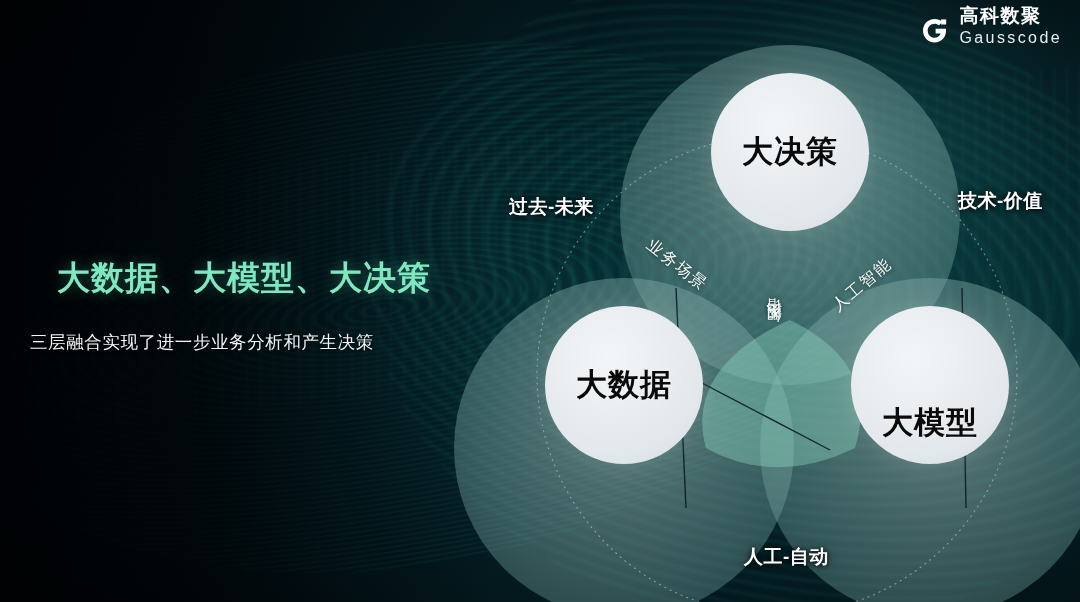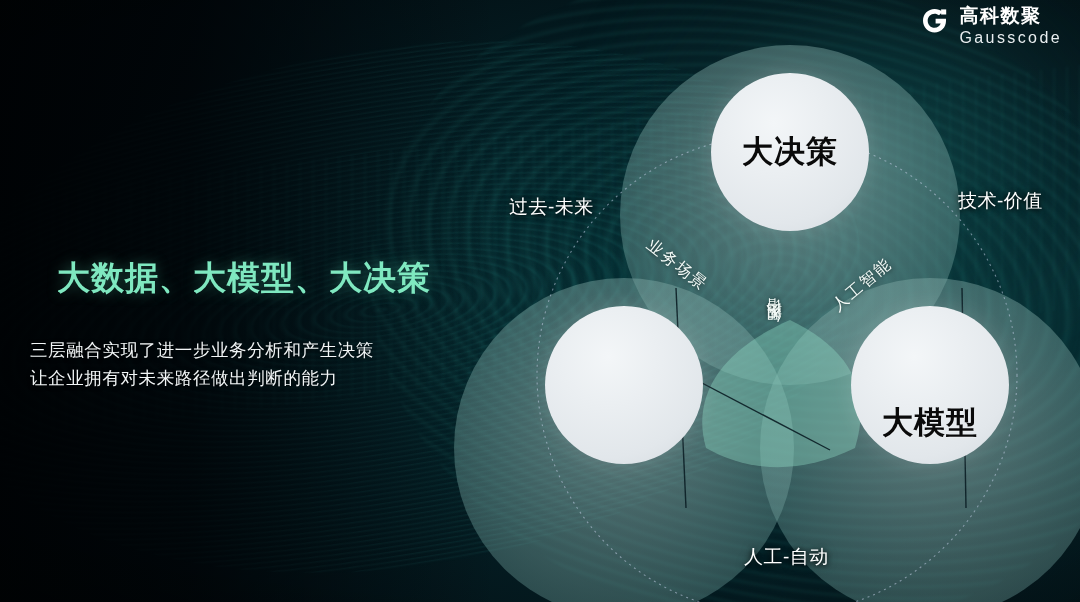--- a/index.html
+++ b/index.html
@@ -78,21 +78,21 @@
   .bg-leftfade{
     position:absolute; left:0; top:0; width:46%; height:100%;
     background:linear-gradient(90deg, rgba(0,2,4,0.96) 0%, rgba(0,3,6,0.82) 38%, rgba(0,5,9,0.35) 72%, rgba(0,0,0,0) 100%);
     pointer-events:none;
   }
 
   
   .logo{
     position:absolute;
     right:18px; top:6px;
-    display:flex; align-items:flex-start; gap:9px;
+    display:flex; align-items:flex-end; gap:9px;
     z-index:30;
   }
   .logo-mark{
     position:relative;
     width:30px; height:30px;
     flex:0 0 auto;
   }
   .logo-text{ line-height:1; }
   .logo-cn{
     display:block;
@@ -127,37 +127,37 @@
     position:absolute;
     left:30px;
     color:#f2f6f7;
     font-size:17.5px;
     font-weight:400;
     letter-spacing:0.6px;
     white-space:nowrap;
     text-shadow:0 1px 4px rgba(0,0,0,0.85);
     z-index:25;
   }
-  .sub-1{ top:338px; }
+  .sub-1{ top:330px; }
   .sub-2{ top:366px; }
 
   
   .venn{
     position:absolute;
     left:500px; top:20px;
     width:520px; height:540px;
     z-index:20;
   }
   .venn svg{ display:block; width:100%; height:100%; overflow:visible;}
 
   .outer-label{
     position:absolute;
     color:#ffffff;
     font-size:19px;
-    font-weight:400;
+    font-weight:700;
     letter-spacing:0.5px;
     white-space:nowrap;
     text-shadow:0 1px 5px rgba(0,0,0,0.9), 0 0 10px rgba(0,0,0,0.6);
     z-index:26;
   }
   .lbl-left{ left:509px; top:194px; }
   .lbl-right{ left:958px; top:188px; }
   .lbl-bottom{ left:744px; top:544px; }
 
   .core-label{
@@ -218,21 +218,20 @@
       </svg>
     </div>
     <div class="logo-text">
       <span class="logo-cn">高科数聚</span>
       <span class="logo-en">Gausscode</span>
     </div>
   </div>
 
   <div class="headline">大数据、大模型、大决策</div>
   <div class="sub-line sub-1">三层融合实现了进一步业务分析和产生决策</div>
-  <div class="sub-line sub-2">让企业拥有对未来路径做出判断的能力</div>
 
   <div class="venn">
     <svg viewBox="0 0 520 540" preserveAspectRatio="none">
       <defs>
         <radialGradient id="circGrad" cx="50%" cy="40%" r="70%">
           <stop offset="0%" stop-color="#b9cfcb" stop-opacity="0.50"></stop>
           <stop offset="70%" stop-color="#79a6a2" stop-opacity="0.42"></stop>
           <stop offset="100%" stop-color="#5c8e8b" stop-opacity="0.38"></stop>
         </radialGradient>
         <radialGradient id="coreGrad" cx="42%" cy="34%" r="72%">
@@ -267,20 +266,21 @@
               background:radial-gradient(circle at 40% 32%, #f3f6f8 0%, #e2e7eb 70%, #d2d9de 100%);
               box-shadow:0 0 22px rgba(255,255,255,0.12);z-index:23;"></div>
   <div style="position:absolute;left:545px;top:306px;width:158px;height:158px;border-radius:50%;
               background:radial-gradient(circle at 40% 32%, #f3f6f8 0%, #e2e7eb 70%, #d2d9de 100%);
               box-shadow:0 0 22px rgba(255,255,255,0.12);z-index:23;"></div>
   <div style="position:absolute;left:851px;top:306px;width:158px;height:158px;border-radius:50%;
               background:radial-gradient(circle at 40% 32%, #f3f6f8 0%, #e2e7eb 70%, #d2d9de 100%);
               box-shadow:0 0 22px rgba(255,255,255,0.12);z-index:23;"></div>
 
   <div class="core-label" style="left:790px;top:152px;">大决策</div>
+  <div class="core-label" style="left:624px;top:385px;">大数据</div>
   <div class="core-label" style="left:930px;top:385px;margin-top:38px;">大模型</div>
 
   <div class="inter-label il-biz">业务场景</div>
   <div class="inter-label il-ai">人工智能</div>
   <div class="inter-label il-kg">知识图谱</div>
 
   <div class="outer-label lbl-left">过去-未来</div>
   <div class="outer-label lbl-right">技术-价值</div>
   <div class="outer-label lbl-bottom">人工-自动</div>
 

